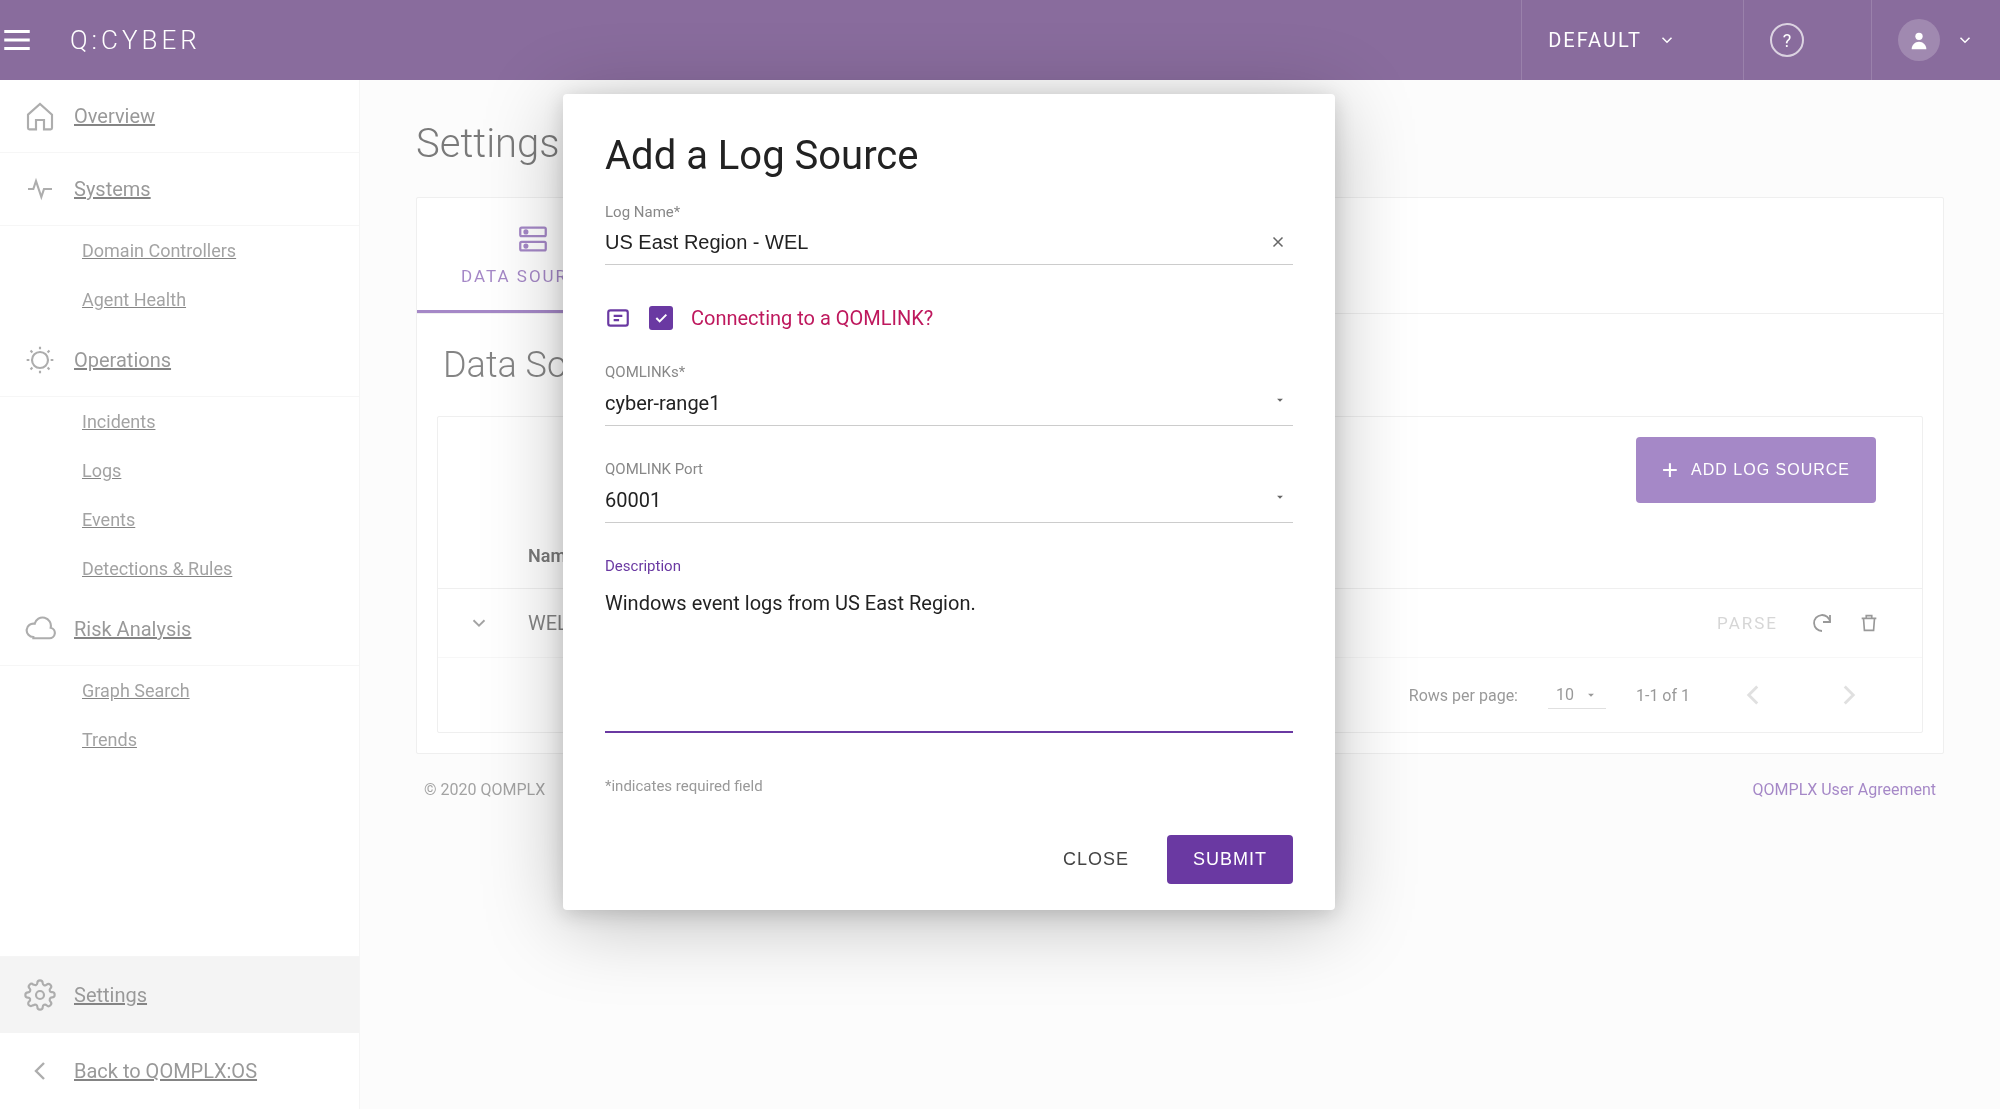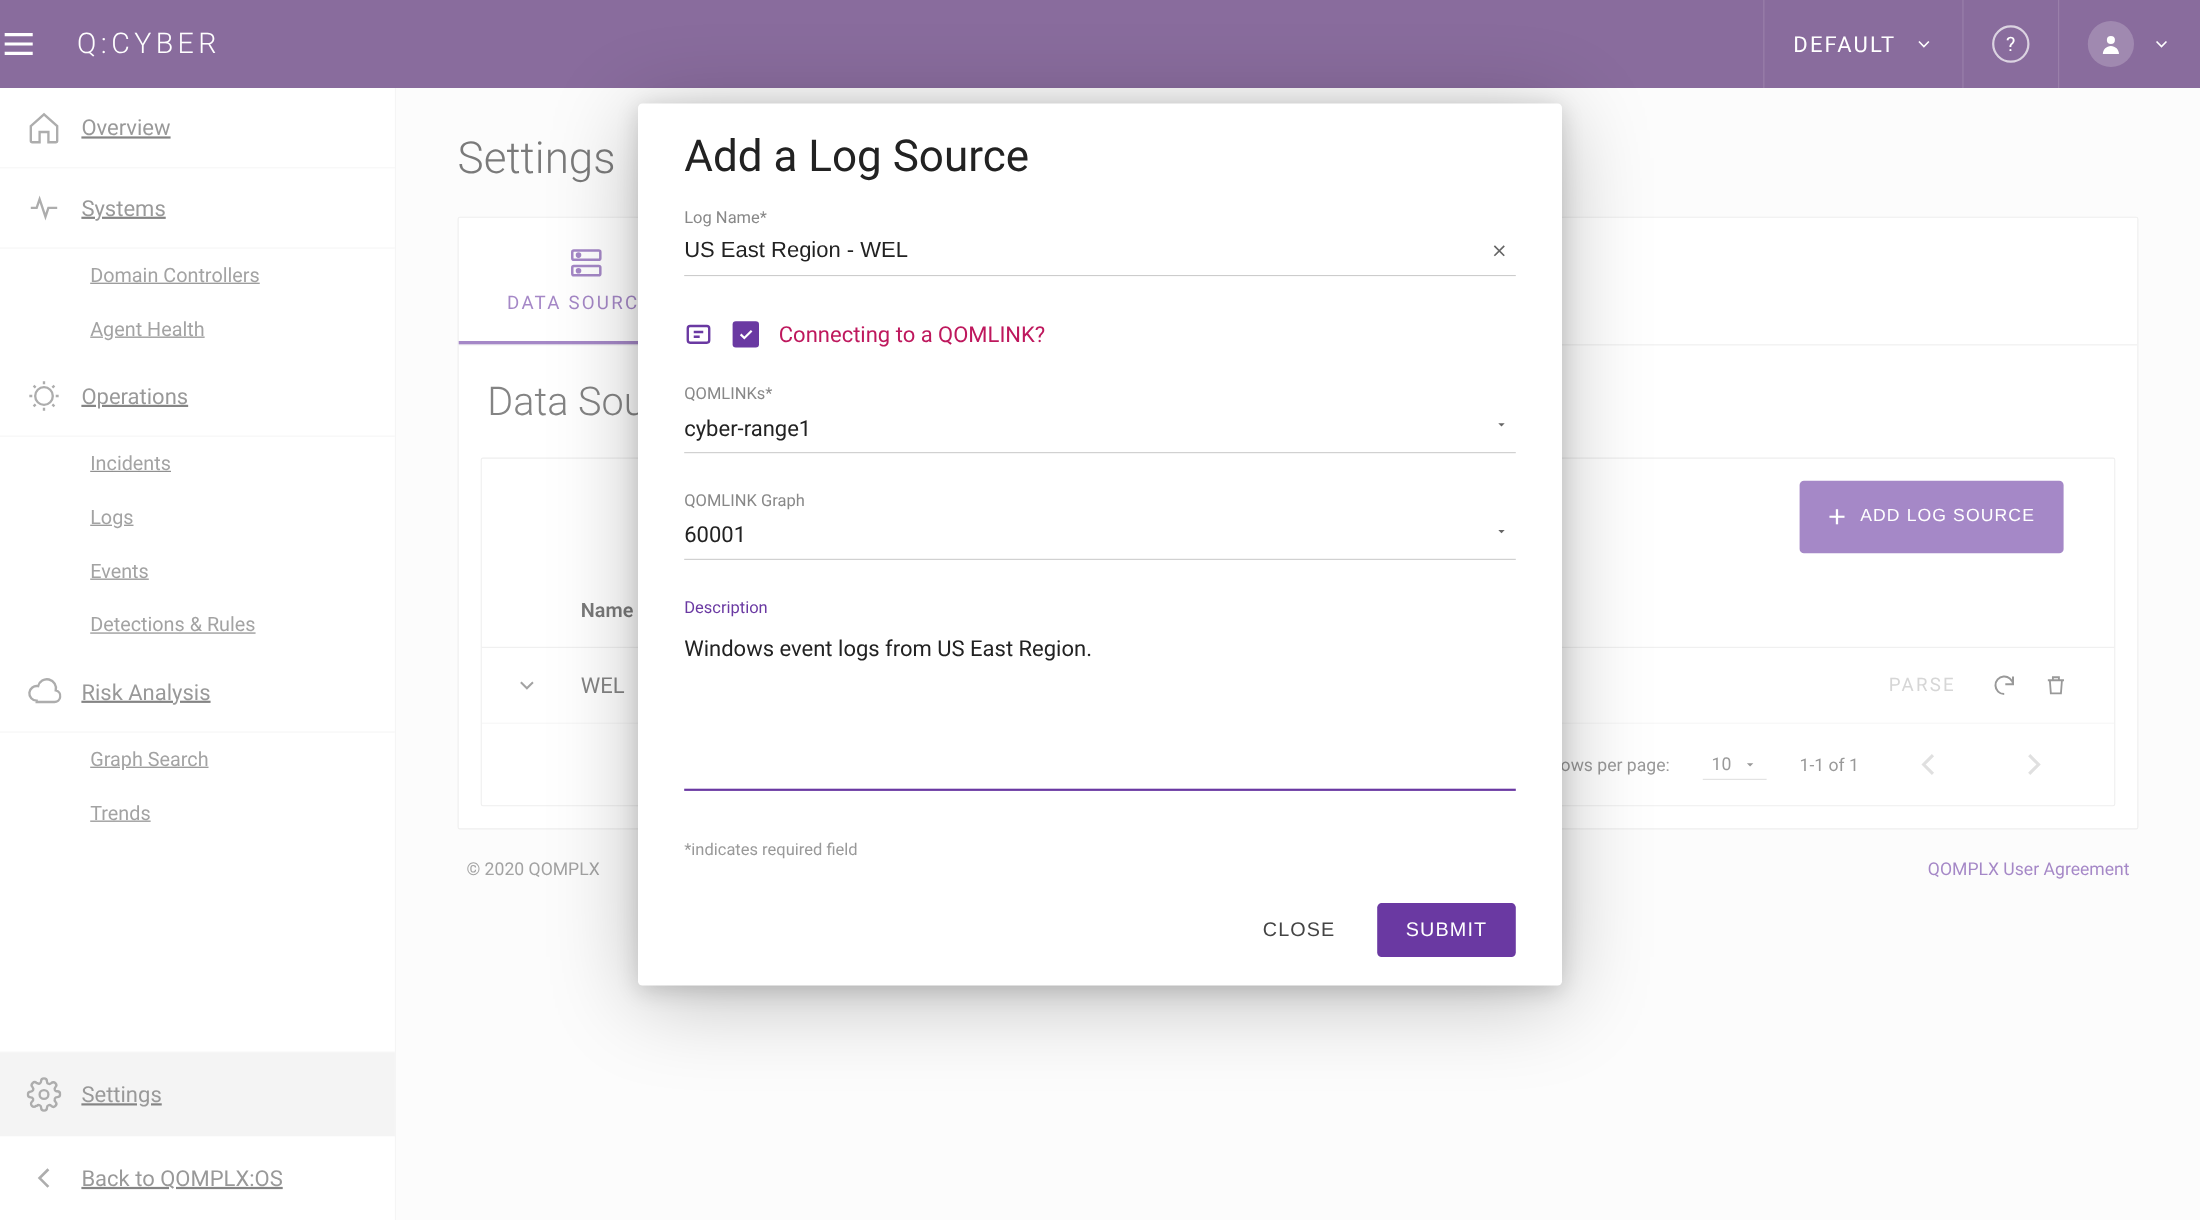--- a/index.html
+++ b/index.html
@@ -18,21 +18,21 @@
     background: #3b0a5c;
     display: flex; align-items: center;
     color: #fff;
   }
   .hamburger { width: 70px; text-align: center; cursor: pointer; }
   .hamburger svg { width: 34px; height: 34px; }
   .logo { font-size: 26px; letter-spacing: 4px; font-weight: 300; }
   .topright { margin-left: auto; display: flex; align-items: stretch; height: 100%; }
   .topright > div {
     border-left: 1px solid rgba(255,255,255,0.15);
-    display: flex; align-items: center; padding: 0 26px;
+    display: flex; align-items: center; padding: 0 26px; margin-left: 41px;
   }
   .tenant-chev, .user-chev { margin-left: 16px; }
   .help-circle { width: 34px; height: 34px; border: 2px solid rgba(255,255,255,0.7); border-radius: 50%; display:flex;align-items:center;justify-content:center;font-size:18px;}
   .avatar { width: 42px; height: 42px; border-radius: 50%; background: rgba(255,255,255,0.2); display:flex;align-items:center;justify-content:center;}
 
   
   .sidebar {
     position: absolute; top: 80px; left: 0; bottom: 0; width: 360px;
     background: #fff; border-right: 1px solid #eee;
     display: flex; flex-direction: column; text-decoration: underline;
@@ -87,24 +87,24 @@
   .tfoot .pager-arrow { color:#bbb; padding:0 16px; }
 
   .footer { display:flex; justify-content:space-between; padding: 26px 8px; color:#666; }
   .footer a { color:#6a39a2; text-decoration:none;margin-left:20px; }
 
   
   .overlay {
     position: absolute; inset:0; background: rgba(255,255,255,0.4);
   }
   .modal {
-    position: absolute; top: 94px; left: 580px; width: 840px;
+    position: absolute; top: 94px; left: 563px; width: 772px;
     background:#fff; border-radius:4px;
     box-shadow: 0 12px 80px rgba(0,0,0,0.25), 0 4px 20px rgba(0,0,0,0.15);
-    padding: 24px 42px 26px;
+    padding: 38px 42px 26px;
   }
   .modal h2 { margin: 0 0 30px; font-size: 40px; font-weight: 400; color:#222; }
   .field { position:relative; margin-bottom: 40px; }
   .field label { position:absolute; top:-6px; left:0; font-size:15px; color:#888; }
   .field input, .field .select, .field textarea {
     width:100%; border:none; border-bottom:1px solid #ccc;
     padding: 22px 34px 10px 0; font-size:20px; color:#222;
     background:transparent; outline:none;
   }
   .field textarea { resize:none; min-height:170px; padding-top:26px; font-family:inherit; line-height:1.4; }
@@ -358,21 +358,21 @@
       <span>cyber-range1</span>
     </div>
     <span class="drop-caret">
       <svg width="14" height="14" viewBox="0 0 24 24">
           <path d="M7 10l5 5 5-5" fill="#666"></path>
         </svg>
     </span>
   </div>
 
   <div class="field">
-    <label>QOMLINK Graph</label>
+    <label>QOMLINK Port</label>
     <div class="select">
       <span>60001</span>
     </div>
     <span class="drop-caret">
       <svg width="14" height="14" viewBox="0 0 24 24">
           <path d="M7 10l5 5 5-5" fill="#666"></path>
         </svg>
     </span>
   </div>
 

